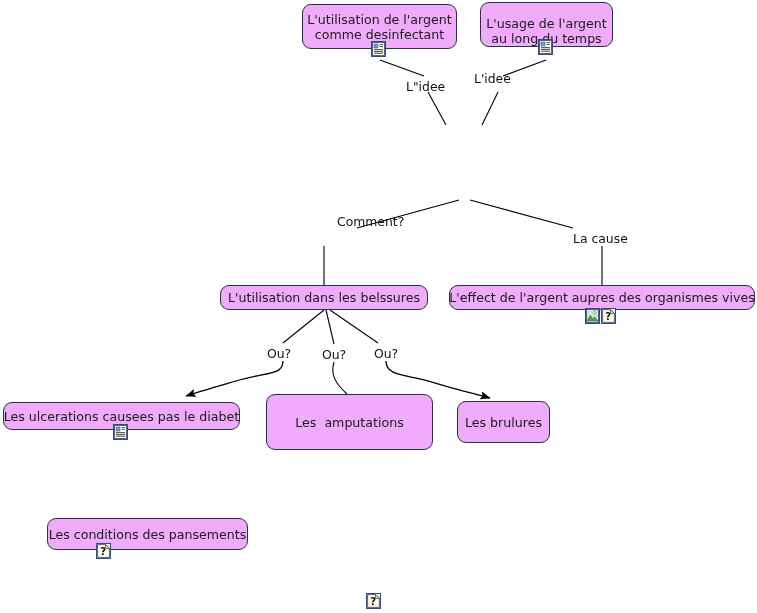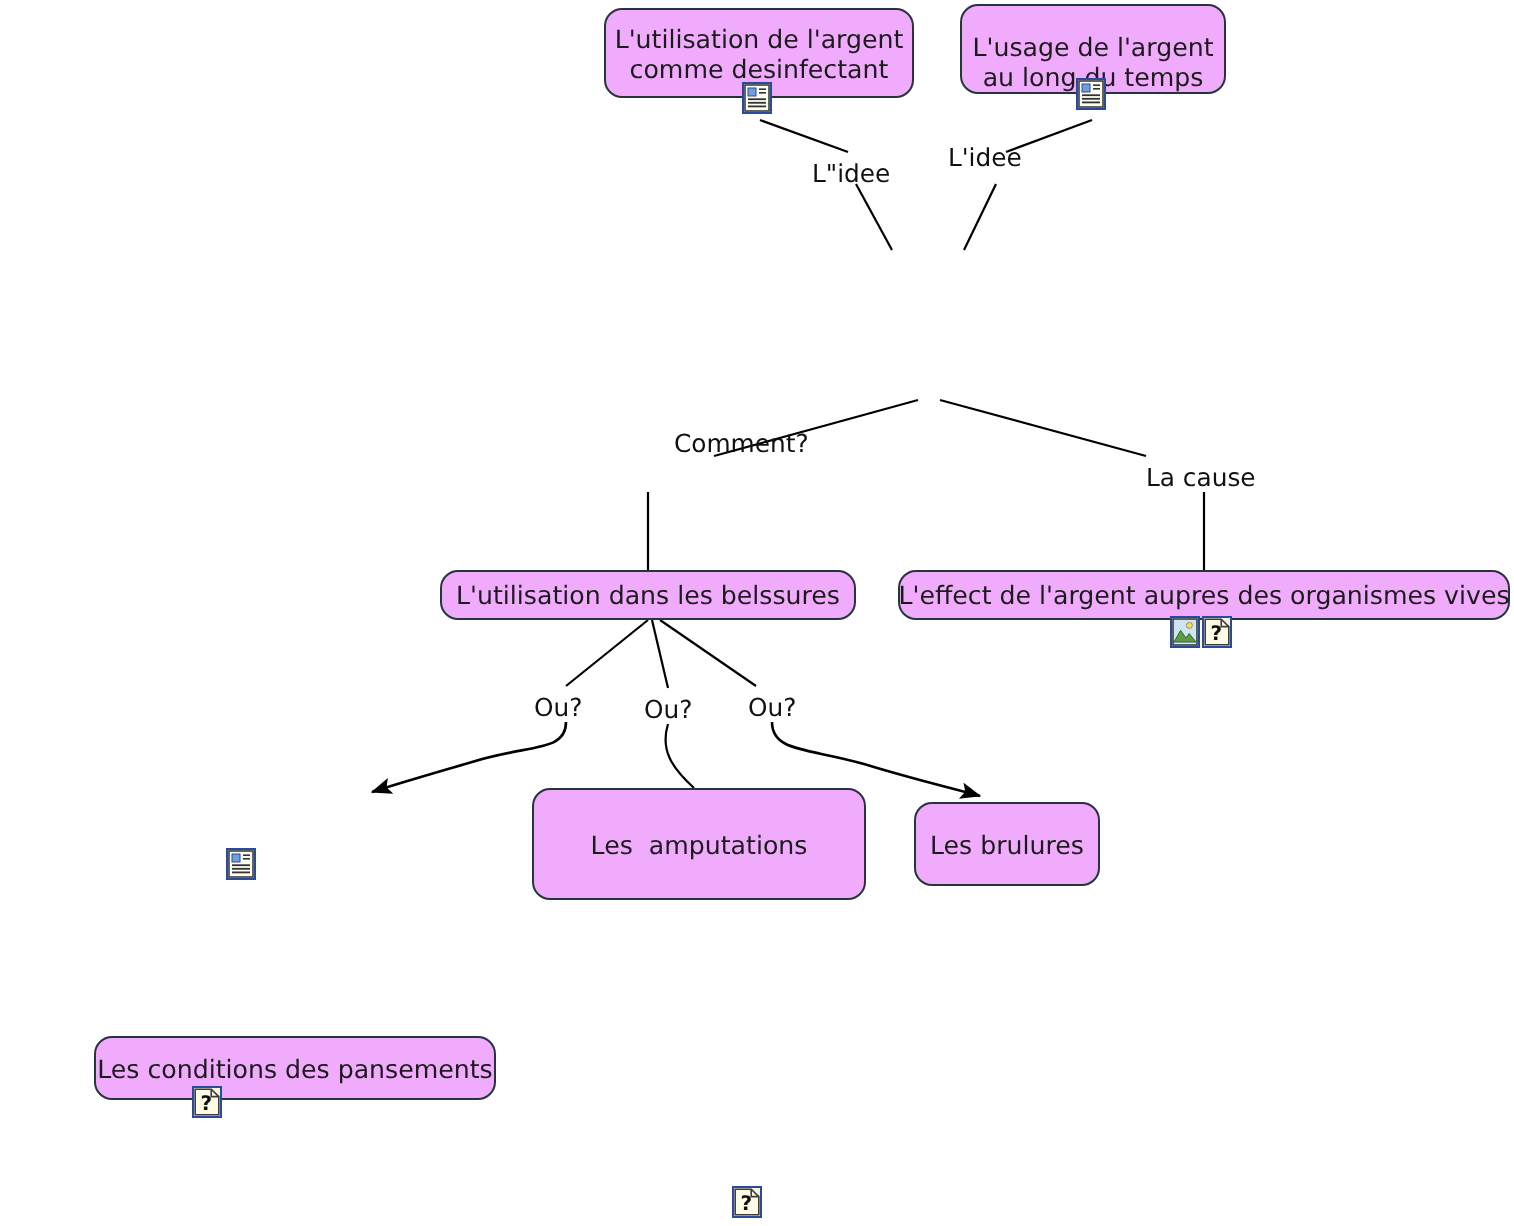--- a/index.html
+++ b/index.html
@@ -159,20 +159,23 @@
     </span>
     <span class="mini-icon">
       <svg width="13" height="14" viewBox="0 0 13 14">
         <path d="M0.6,0.6 L8.6,0.6 L12.4,4.3 L12.4,13.4 L0.6,13.4 Z" fill="#fdfbe4" stroke="#3c3c3c" stroke-width="0.8"></path>
         <path d="M8.6,0.6 L8.6,4.3 L12.4,4.3" fill="none" stroke="#3c3c3c" stroke-width="0.8"></path>
         <text x="6.2" y="11" font-family="DejaVu Sans, sans-serif" font-size="10" font-weight="bold" text-anchor="middle" fill="#111">?</text>
       </svg>
     </span>
   </div>
 
+  <div class="node" style="left:3px; top:402px; width:237px; height:28px;">
+    <span class="node-label">Les ulcerations causees pas le diabet</span>
+  </div>
   <div class="icon-row" style="left:113px; top:424px;">
     <span class="mini-icon">
       <svg width="13" height="14" viewBox="0 0 13 14">
         <rect x="0.5" y="0.5" width="12" height="13" fill="#fdfdf2" stroke="#3c3c3c" stroke-width="0.8"></rect>
         <rect x="2" y="2" width="4" height="4" fill="#6f9fd8" stroke="#2a4a9c" stroke-width="0.5"></rect>
         <line x1="7.5" y1="2.6" x2="11" y2="2.6" stroke="#333" stroke-width="0.8"></line>
         <line x1="7.5" y1="4.4" x2="11" y2="4.4" stroke="#333" stroke-width="0.8"></line>
         <line x1="2" y1="7.6" x2="11" y2="7.6" stroke="#333" stroke-width="0.9"></line>
         <line x1="2" y1="9.4" x2="11" y2="9.4" stroke="#333" stroke-width="0.9"></line>
         <line x1="2" y1="11.2" x2="11" y2="11.2" stroke="#333" stroke-width="0.9"></line>

